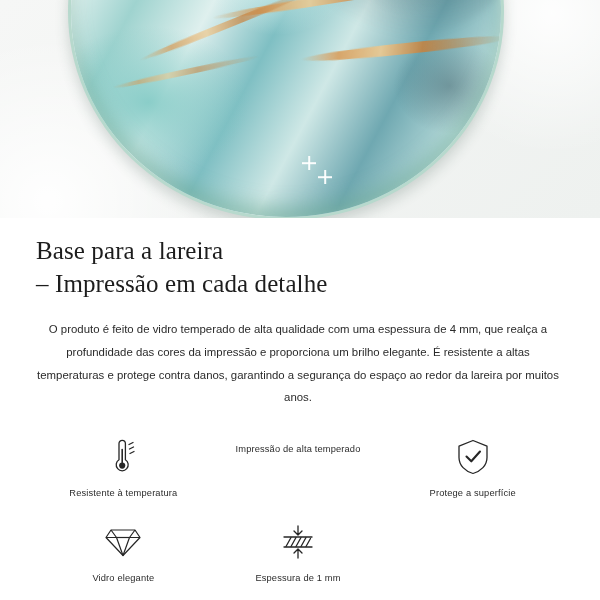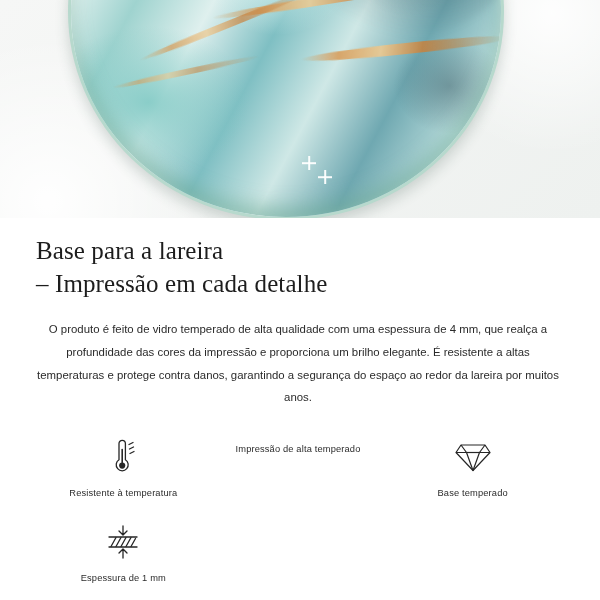--- a/index.html
+++ b/index.html
@@ -210,31 +210,40 @@
             <path d="M21 6.5l4 -2M21.5 11l4 -2M22 15.5l4 -2"></path>
           </svg>
         </div>
         <div class="feature-label">Resistente à temperatura</div>
       </div>
 
       <div class="feature">
         <div class="feature-label">Impressão de alta temperado</div>
       </div>
 
+      <div class="feature">
+        <div class="feature-icon">
+          <svg width="36" height="40" viewBox="0 0 36 40" fill="none" stroke="#262626" stroke-width="1.3" stroke-linejoin="round">
+            <path d="M18 3.5 L32 9.2 V20.5 C32 28.5 25.8 34.2 18 36.5 C10.2 34.2 4 28.5 4 20.5 V9.2 Z"></path>
+            <path d="M11.5 19.5 L16.3 24.3 L25 14.5" stroke-width="2.1" stroke-linecap="round"></path>
+          </svg>
+        </div>
+        <div class="feature-label">Protege a superfície</div>
+      </div>
 
       <div class="feature">
         <div class="feature-icon">
           <svg width="40" height="34" viewBox="0 0 40 34" fill="none" stroke="#262626" stroke-width="1.2" stroke-linejoin="round">
             <path d="M8 5 H32 L37 12.5 L20 30.5 L3 12.5 Z"></path>
             <path d="M3 12.5 H37"></path>
             <path d="M8 5 L13.5 12.5 L20 30.5 L26.5 12.5 L32 5"></path>
             <path d="M13.5 12.5 H26.5"></path>
           </svg>
         </div>
-        <div class="feature-label">Base temperado</div>
+        <div class="feature-label">Vidro elegante</div>
       </div>
 
 
       <div class="feature">
         <div class="feature-icon">
           <svg width="40" height="36" viewBox="0 0 40 36" fill="none" stroke="#262626" stroke-width="1.3" stroke-linecap="round" stroke-linejoin="round">
             <path d="M20 2 V10 M16 7 L20 11 L24 7"></path>
             <path d="M6 13 H34"></path>
             <path d="M6 23 H34"></path>
             <path d="M8 22.5 L13 13.5 M13 22.5 L18 13.5 M18 22.5 L23 13.5 M23 22.5 L28 13.5 M28 22.5 L32.5 14.5"></path>

